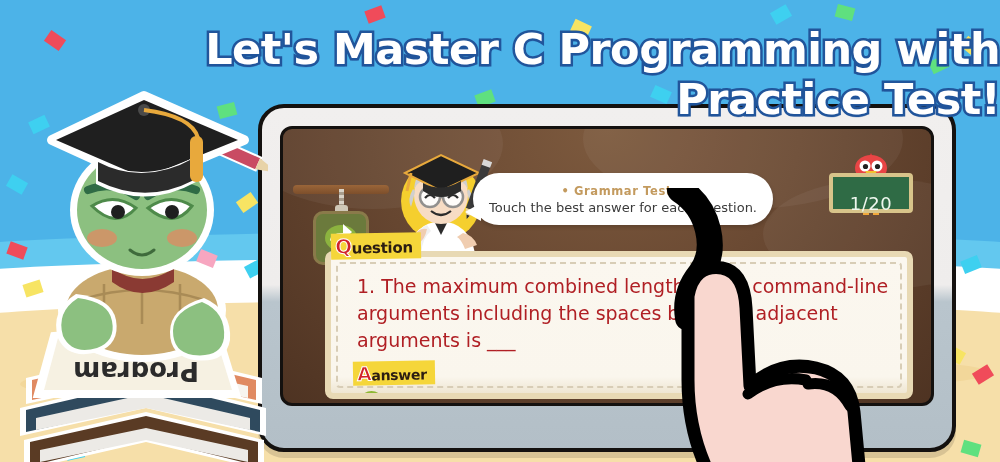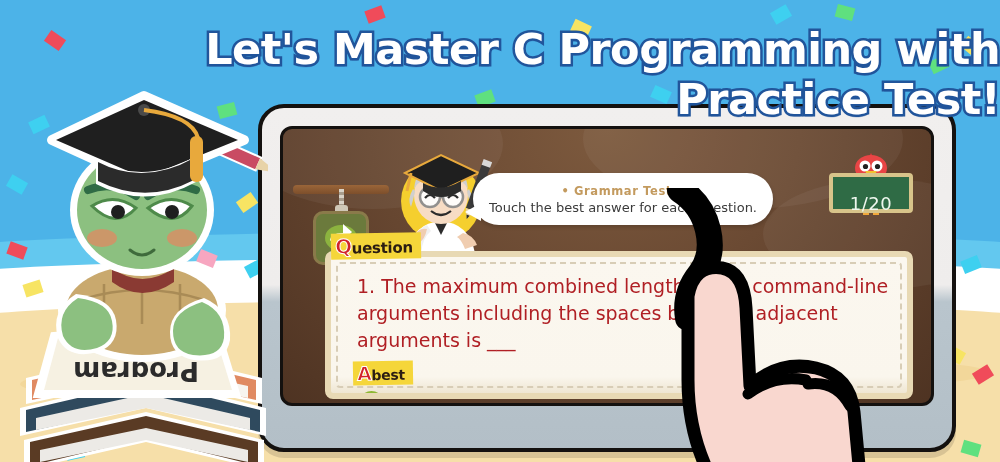--- a/index.html
+++ b/index.html
@@ -376,21 +376,21 @@
     </div>
 
     <div class="qbadge">
       <span class="big">Q</span><span>uestion</span>
     </div>
 
     <div class="paper">
       <div class="q-text">1. The maximum combined length of the command-line arguments including the spaces between adjacent arguments is ___</div>
 
       <div class="abadge">
-        <span class="big">A</span><span>best</span>
+        <span class="big">A</span><span>answer</span>
       </div>
 
       <div class="opt" style="top:134px;">
         <div class="opt-circle" style="background:#8eb833;">
           <span>A</span>
         </div>
         <div class="opt-label">128 characters</div>
       </div>
 
     </div>

